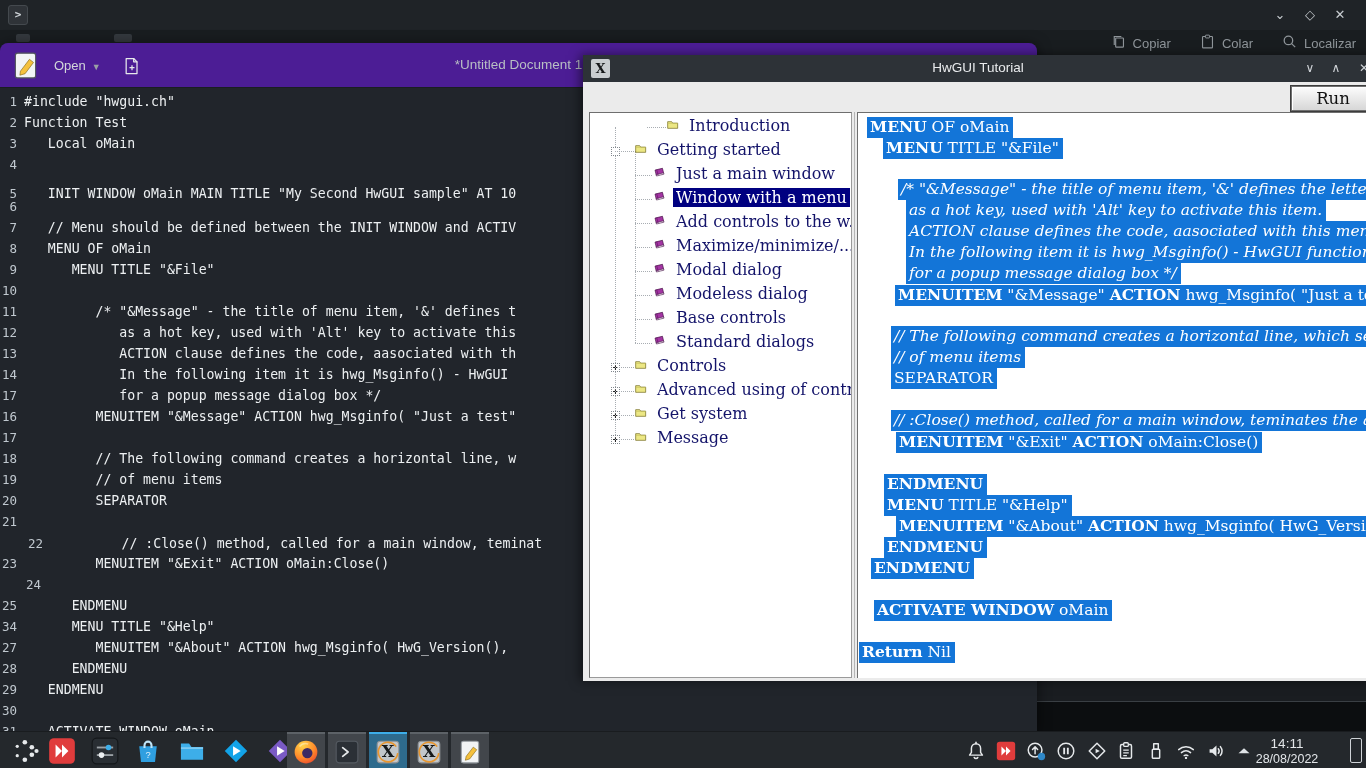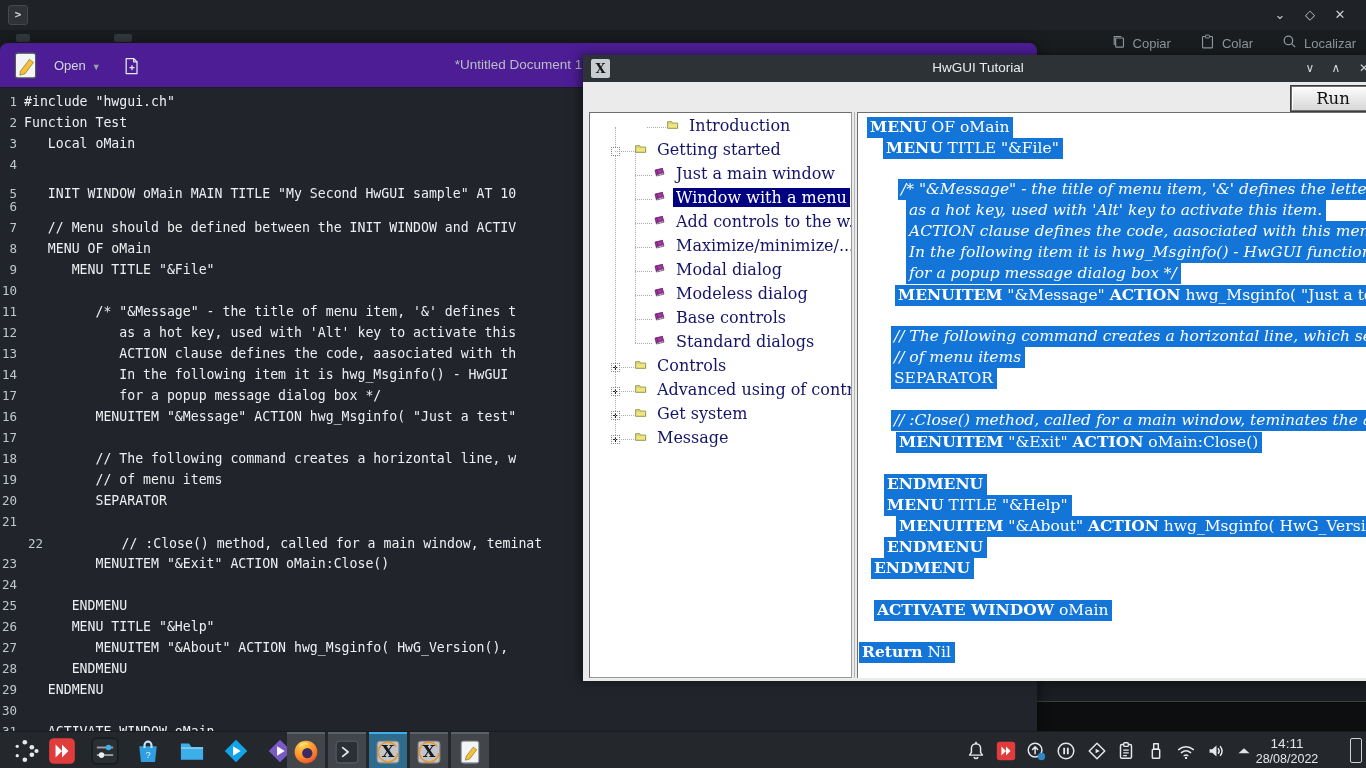--- a/index.html
+++ b/index.html
@@ -160,23 +160,23 @@
         <div class="gl" style="top: 275px;"><span class="ln">14</span><span class="ct">            In the following item it is hwg_Msginfo() - HwGUI </span></div>
         <div class="gl" style="top: 296px;"><span class="ln">17</span><span class="ct">            for a popup message dialog box */</span></div>
         <div class="gl" style="top: 317px;"><span class="ln">16</span><span class="ct">         MENUITEM "&amp;Message" ACTION hwg_Msginfo( "Just a test"</span></div>
         <div class="gl" style="top: 338px;"><span class="ln">17</span><span class="ct"></span></div>
         <div class="gl" style="top: 359px;"><span class="ln">18</span><span class="ct">         // The following command creates a horizontal line, w</span></div>
         <div class="gl" style="top: 380px;"><span class="ln">19</span><span class="ct">         // of menu items</span></div>
         <div class="gl" style="top: 401px;"><span class="ln">20</span><span class="ct">         SEPARATOR</span></div>
         <div class="gl" style="top: 422px;"><span class="ln">21</span><span class="ct"></span></div>
         <div class="gl" style="top: 444px; margin-left: 26px;"><span class="ln">22</span><span class="ct">         // :Close() method, called for a main window, teminat</span></div>
         <div class="gl" style="top: 464px;"><span class="ln">23</span><span class="ct">         MENUITEM "&amp;Exit" ACTION oMain:Close()</span></div>
-        <div class="gl" style="top: 485px;"><span class="ln">24</span><span class="ct"></span></div>
+        <div class="gl" style="top: 485px; padding-left: 24px;"><span class="ln">24</span><span class="ct"></span></div>
         <div class="gl" style="top: 506px;"><span class="ln">25</span><span class="ct">      ENDMENU</span></div>
-        <div class="gl" style="top: 527px;"><span class="ln">26</span><span class="ct">      MENU TITLE "&amp;Help"</span></div>
+        <div class="gl" style="top: 527px;"><span class="ln">34</span><span class="ct">      MENU TITLE "&amp;Help"</span></div>
         <div class="gl" style="top: 548px;"><span class="ln">27</span><span class="ct">         MENUITEM "&amp;About" ACTION hwg_Msginfo( HwG_Version(),</span></div>
         <div class="gl" style="top: 569px;"><span class="ln">28</span><span class="ct">      ENDMENU</span></div>
         <div class="gl" style="top: 590px;"><span class="ln">29</span><span class="ct">   ENDMENU</span></div>
         <div class="gl" style="top: 611px;"><span class="ln">30</span><span class="ct"></span></div>
         <div class="gl" style="top: 632px;"><span class="ln">31</span><span class="ct">   ACTIVATE WINDOW oMain</span></div>
       </div>
   </div>
 
   <div id="hwgui" class="abs">
     <div id="h-titlebar" class="abs">

